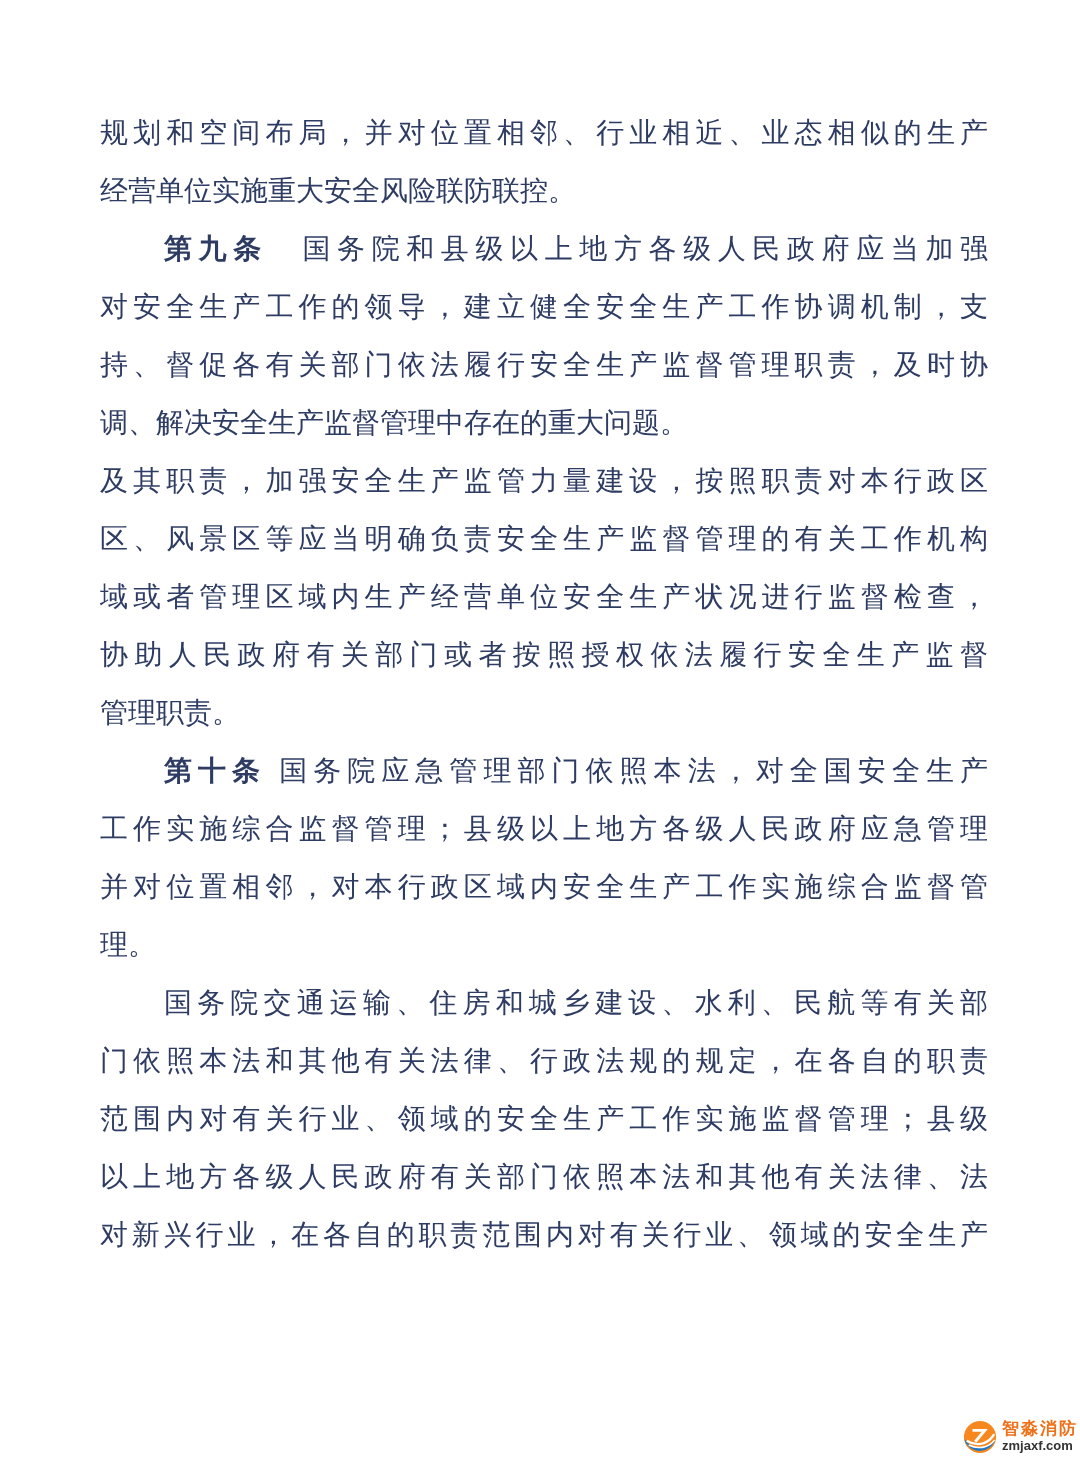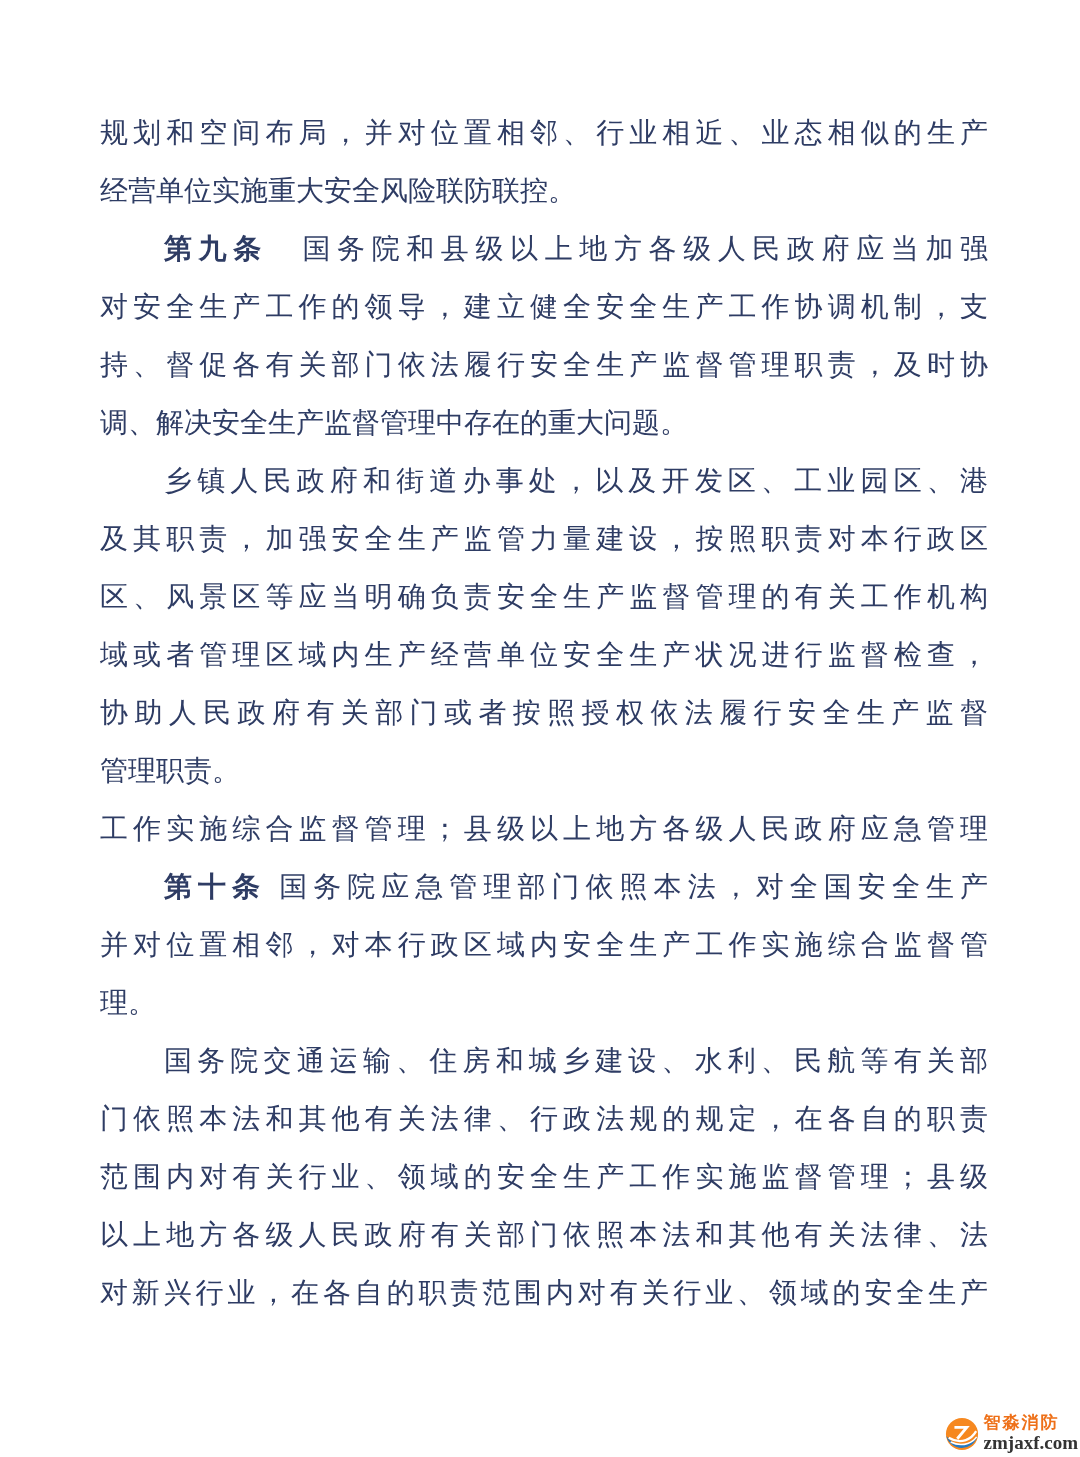--- a/index.html
+++ b/index.html
@@ -38,51 +38,50 @@
     align-items: center;
     gap: 5px;
   }
   .wm-text { display: flex; flex-direction: column; }
   .wm-brand {
     color: #ee7018;
     font-size: 17px;
     font-weight: bold;
     letter-spacing: 2px;
     line-height: 1.1;
-    font-family: Liberation Serif, serif;
+    font-family: Liberation Mono, monospace;
   }
   .wm-site {
     color: #333333;
-    font-size: 19px;
+    font-size: 13px;
     font-weight: bold;
     line-height: 1.1;
-    font-family: Liberation Serif, serif;
+    font-family: Liberation Sans, sans-serif;
     letter-spacing: 0px;
   }
 </style>
 </head>
 <body>
 
 <div class="page">
 
   <div class="text-block">
       <div class="line fill">规划和空间布局，并对位置相邻、行业相近、业态相似的生产</div>
       <div class="line">经营单位实施重大安全风险联防联控。</div>
       <div class="line indent fill"><b class="article-no">第九条</b>　国务院和县级以上地方各级人民政府应当加强</div>
       <div class="line fill">对安全生产工作的领导，建立健全安全生产工作协调机制，支</div>
       <div class="line fill">持、督促各有关部门依法履行安全生产监督管理职责，及时协</div>
       <div class="line">调、解决安全生产监督管理中存在的重大问题。</div>
-      <div class="line indent fill">乡镇人民政府和街道办事处，以及开发区、工业园区、港</div>
       <div class="line fill">及其职责，加强安全生产监管力量建设，按照职责对本行政区</div>
       <div class="line fill">区、风景区等应当明确负责安全生产监督管理的有关工作机构</div>
       <div class="line fill">域或者管理区域内生产经营单位安全生产状况进行监督检查，</div>
       <div class="line fill">协助人民政府有关部门或者按照授权依法履行安全生产监督</div>
       <div class="line">管理职责。</div>
+      <div class="line indent fill"><b class="article-no">第十条</b> 国务院应急管理部门依照本法，对全国安全生产</div>
       <div class="line fill">工作实施综合监督管理；县级以上地方各级人民政府应急管理</div>
-      <div class="line indent fill"><b class="article-no">第十条</b> 国务院应急管理部门依照本法，对全国安全生产</div>
       <div class="line fill">并对位置相邻，对本行政区域内安全生产工作实施综合监督管</div>
       <div class="line">理。</div>
       <div class="line indent fill">国务院交通运输、住房和城乡建设、水利、民航等有关部</div>
       <div class="line fill">门依照本法和其他有关法律、行政法规的规定，在各自的职责</div>
       <div class="line fill">范围内对有关行业、领域的安全生产工作实施监督管理；县级</div>
       <div class="line fill">以上地方各级人民政府有关部门依照本法和其他有关法律、法</div>
       <div class="line fill">对新兴行业，在各自的职责范围内对有关行业、领域的安全生产</div>
     </div>
 
   <div class="watermark">

